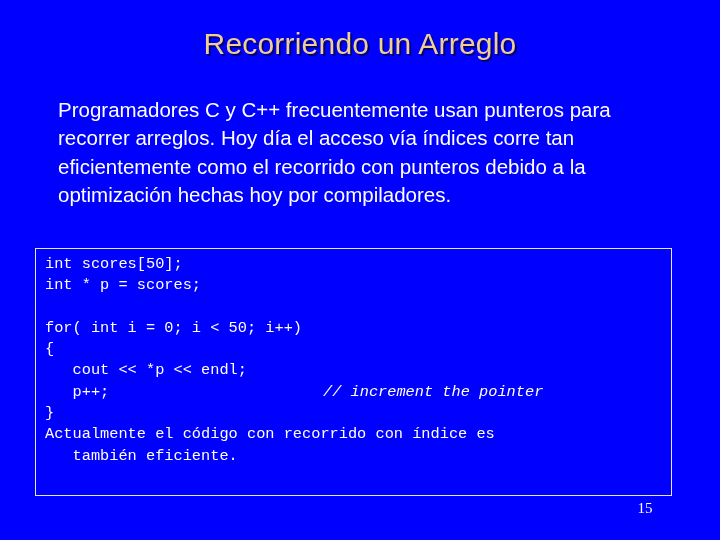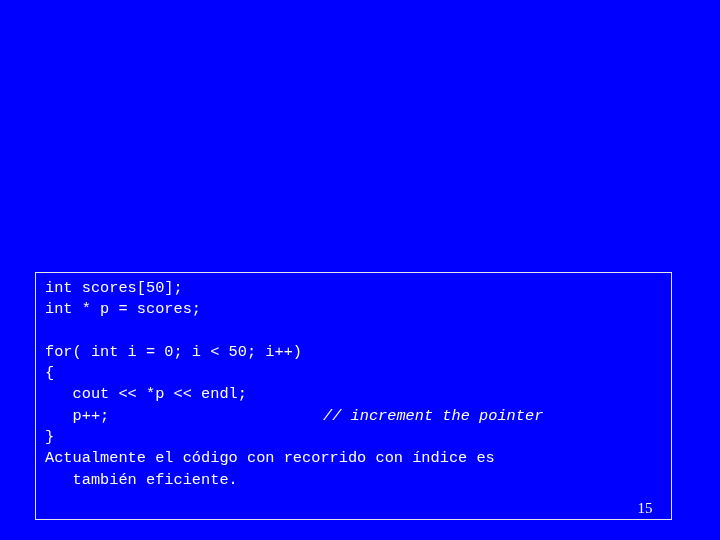--- a/index.html
+++ b/index.html
@@ -49,21 +49,20 @@
   }
   .code-frame {
     position: absolute;
     left: 35px;
     top: 248px;
     width: 637px;
     height: 248px;
     border: 1.5px solid #E6E6E6;
     box-sizing: border-box;
     background: transparent;
-    margin-top: 24px;
   }
   .code-block {
     position: absolute;
     left: 9px;
     top: 5px;
     width: 620px;
     font-family: "Liberation Mono", "DejaVu Sans Mono", monospace;
     font-size: 15.3px;
     line-height: 21.3px;
     color: #FFFFFF;
@@ -92,21 +91,23 @@
     font-size: 15px;
     line-height: 18px;
     color: #FFFFFF;
   }
 </style>
 </head>
 <body>
 
 <div class="slide">
 
+  <div class="slide-title">Recorriendo un Arreglo</div>
 
+  <div class="body-text">Programadores C y C++ frecuentemente usan punteros para recorrer arreglos. Hoy día el acceso vía índices corre tan eficientemente como el recorrido con punteros debido a la  optimización hechas hoy por compiladores.</div>
 
   <div class="code-frame">
     <div class="code-block"><div class="code-line"><span>int scores[50];</span></div><div class="code-line"><span>int * p = scores;</span></div><div class="code-line"><span>&nbsp;</span></div><div class="code-line"><span>for( int i = 0; i &lt; 50; i++)</span></div><div class="code-line"><span>{</span></div><div class="code-line"><span>   cout &lt;&lt; *p &lt;&lt; endl;</span></div><div class="code-line"><span>   p++;</span><span class="inline-comment">// increment the pointer</span></div><div class="code-line"><span>}</span></div><div class="code-line"><span>Actualmente el código con recorrido con índice es</span></div><div class="code-line"><span>   también eficiente.</span></div></div>
   </div>
 
   <div class="page-number">15</div>
 
 </div>
 
 </body></html>

